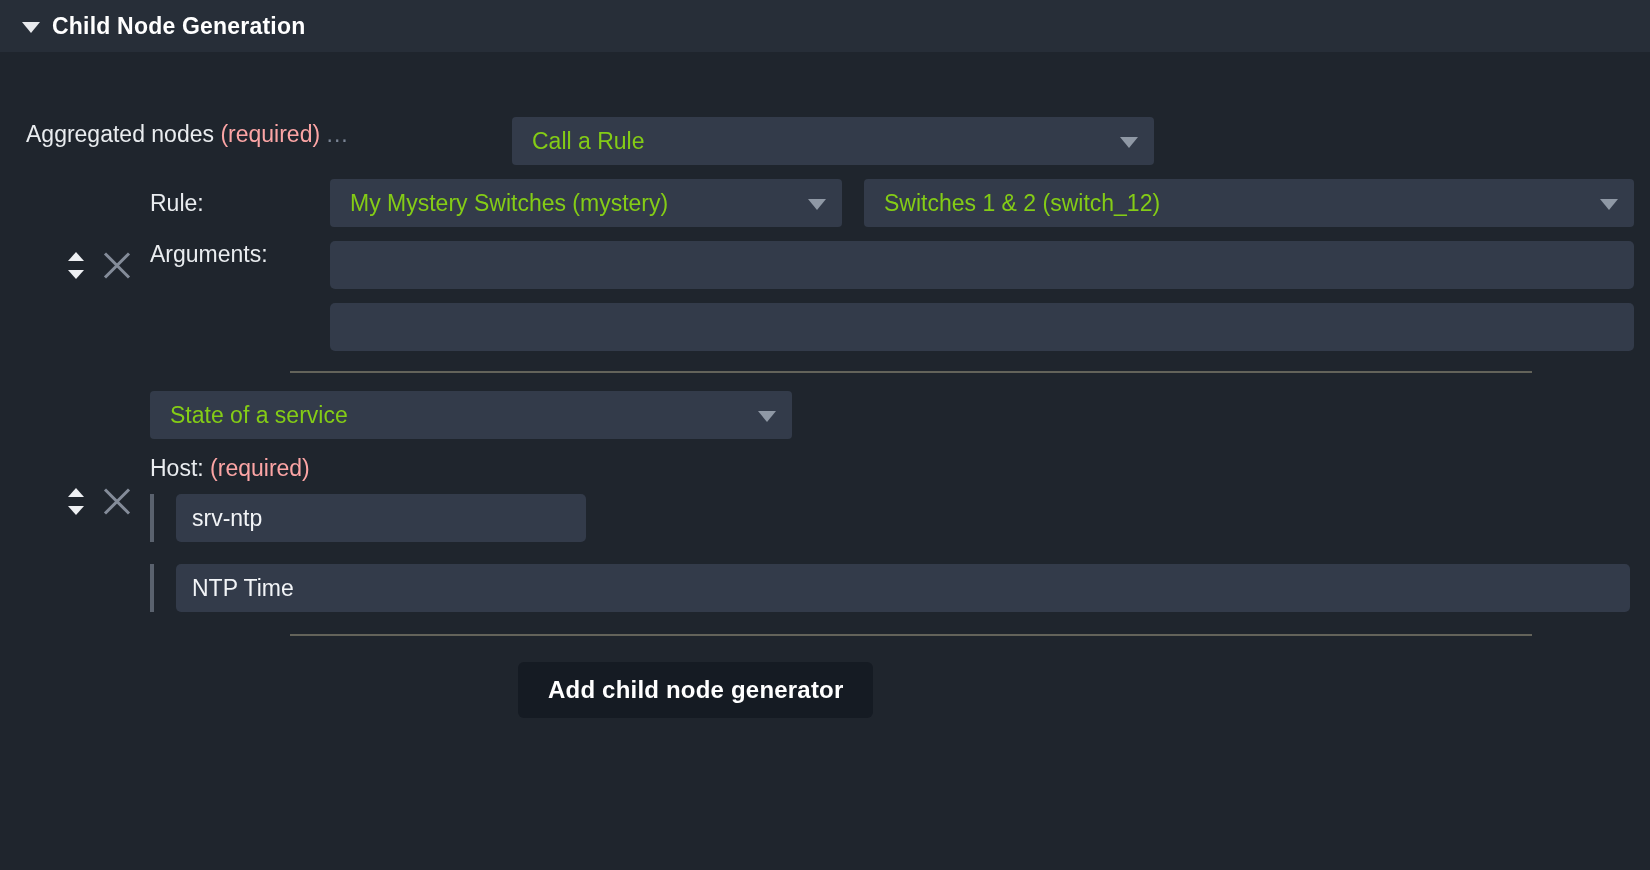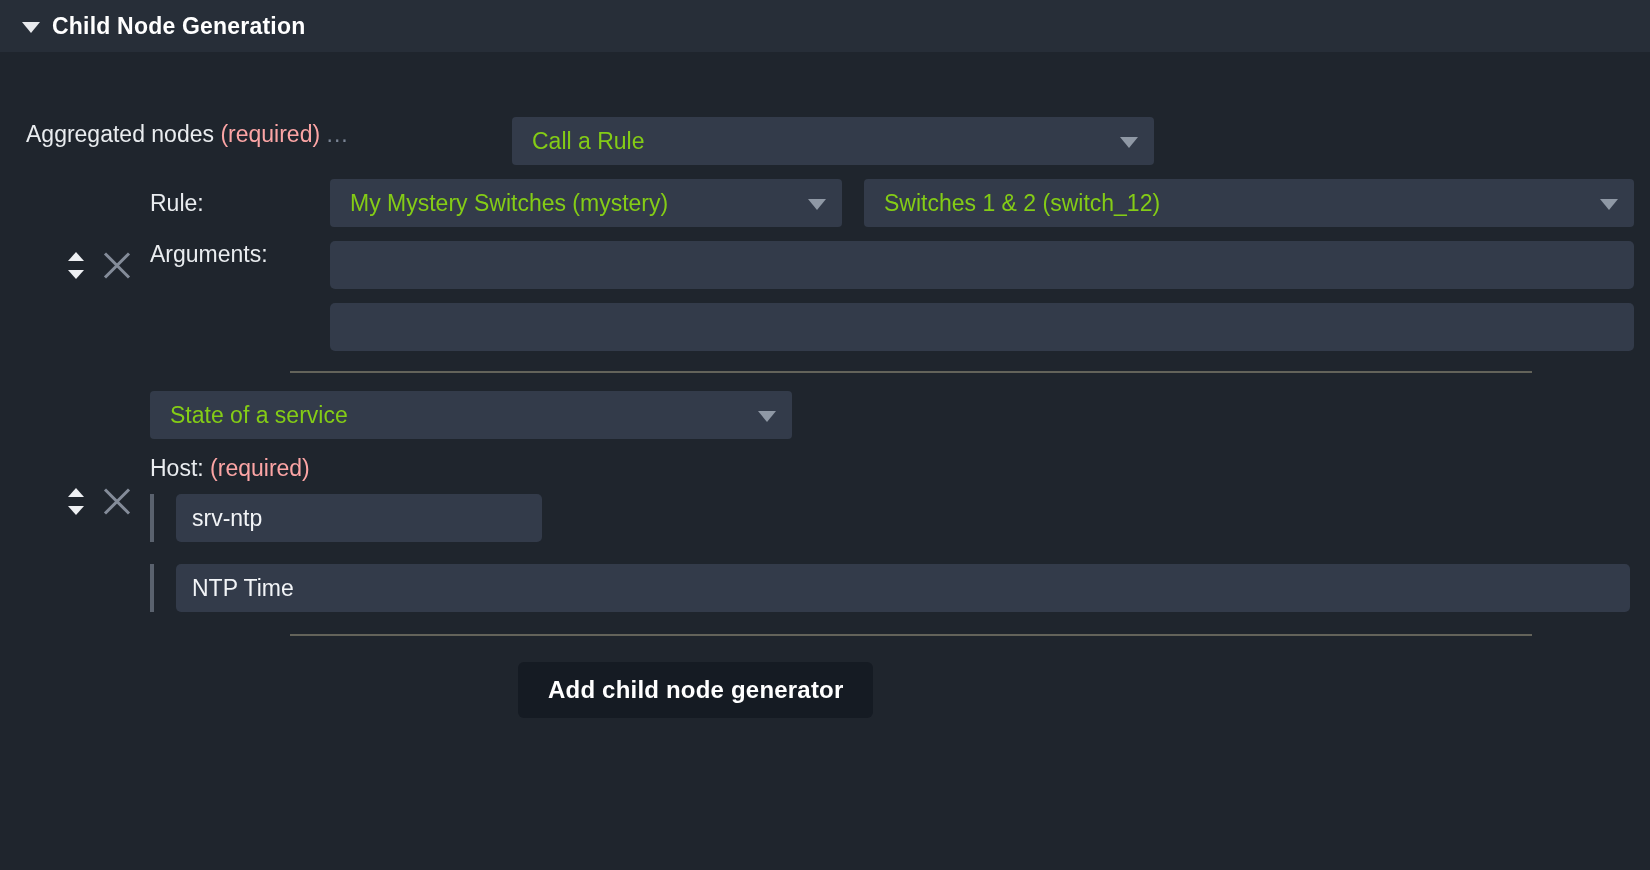--- a/index.html
+++ b/index.html
@@ -208,21 +208,21 @@
     display: flex;
     align-items: stretch;
     margin-bottom: 22px;
   }
   .indent-bar {
     width: 4px;
     min-width: 4px;
     background: #5a626e;
     margin-right: 22px;
   }
-  .host-input-wrap { width: 366px; }
+  .host-input-wrap { width: 410px; }
   .regex-input-wrap { flex: 1; padding-right: 4px; }
 
   
   .footer {
     display: flex;
     justify-content: flex-start;
     padding-left: 518px;
     padding-top: 26px;
   }
   .add-btn {

